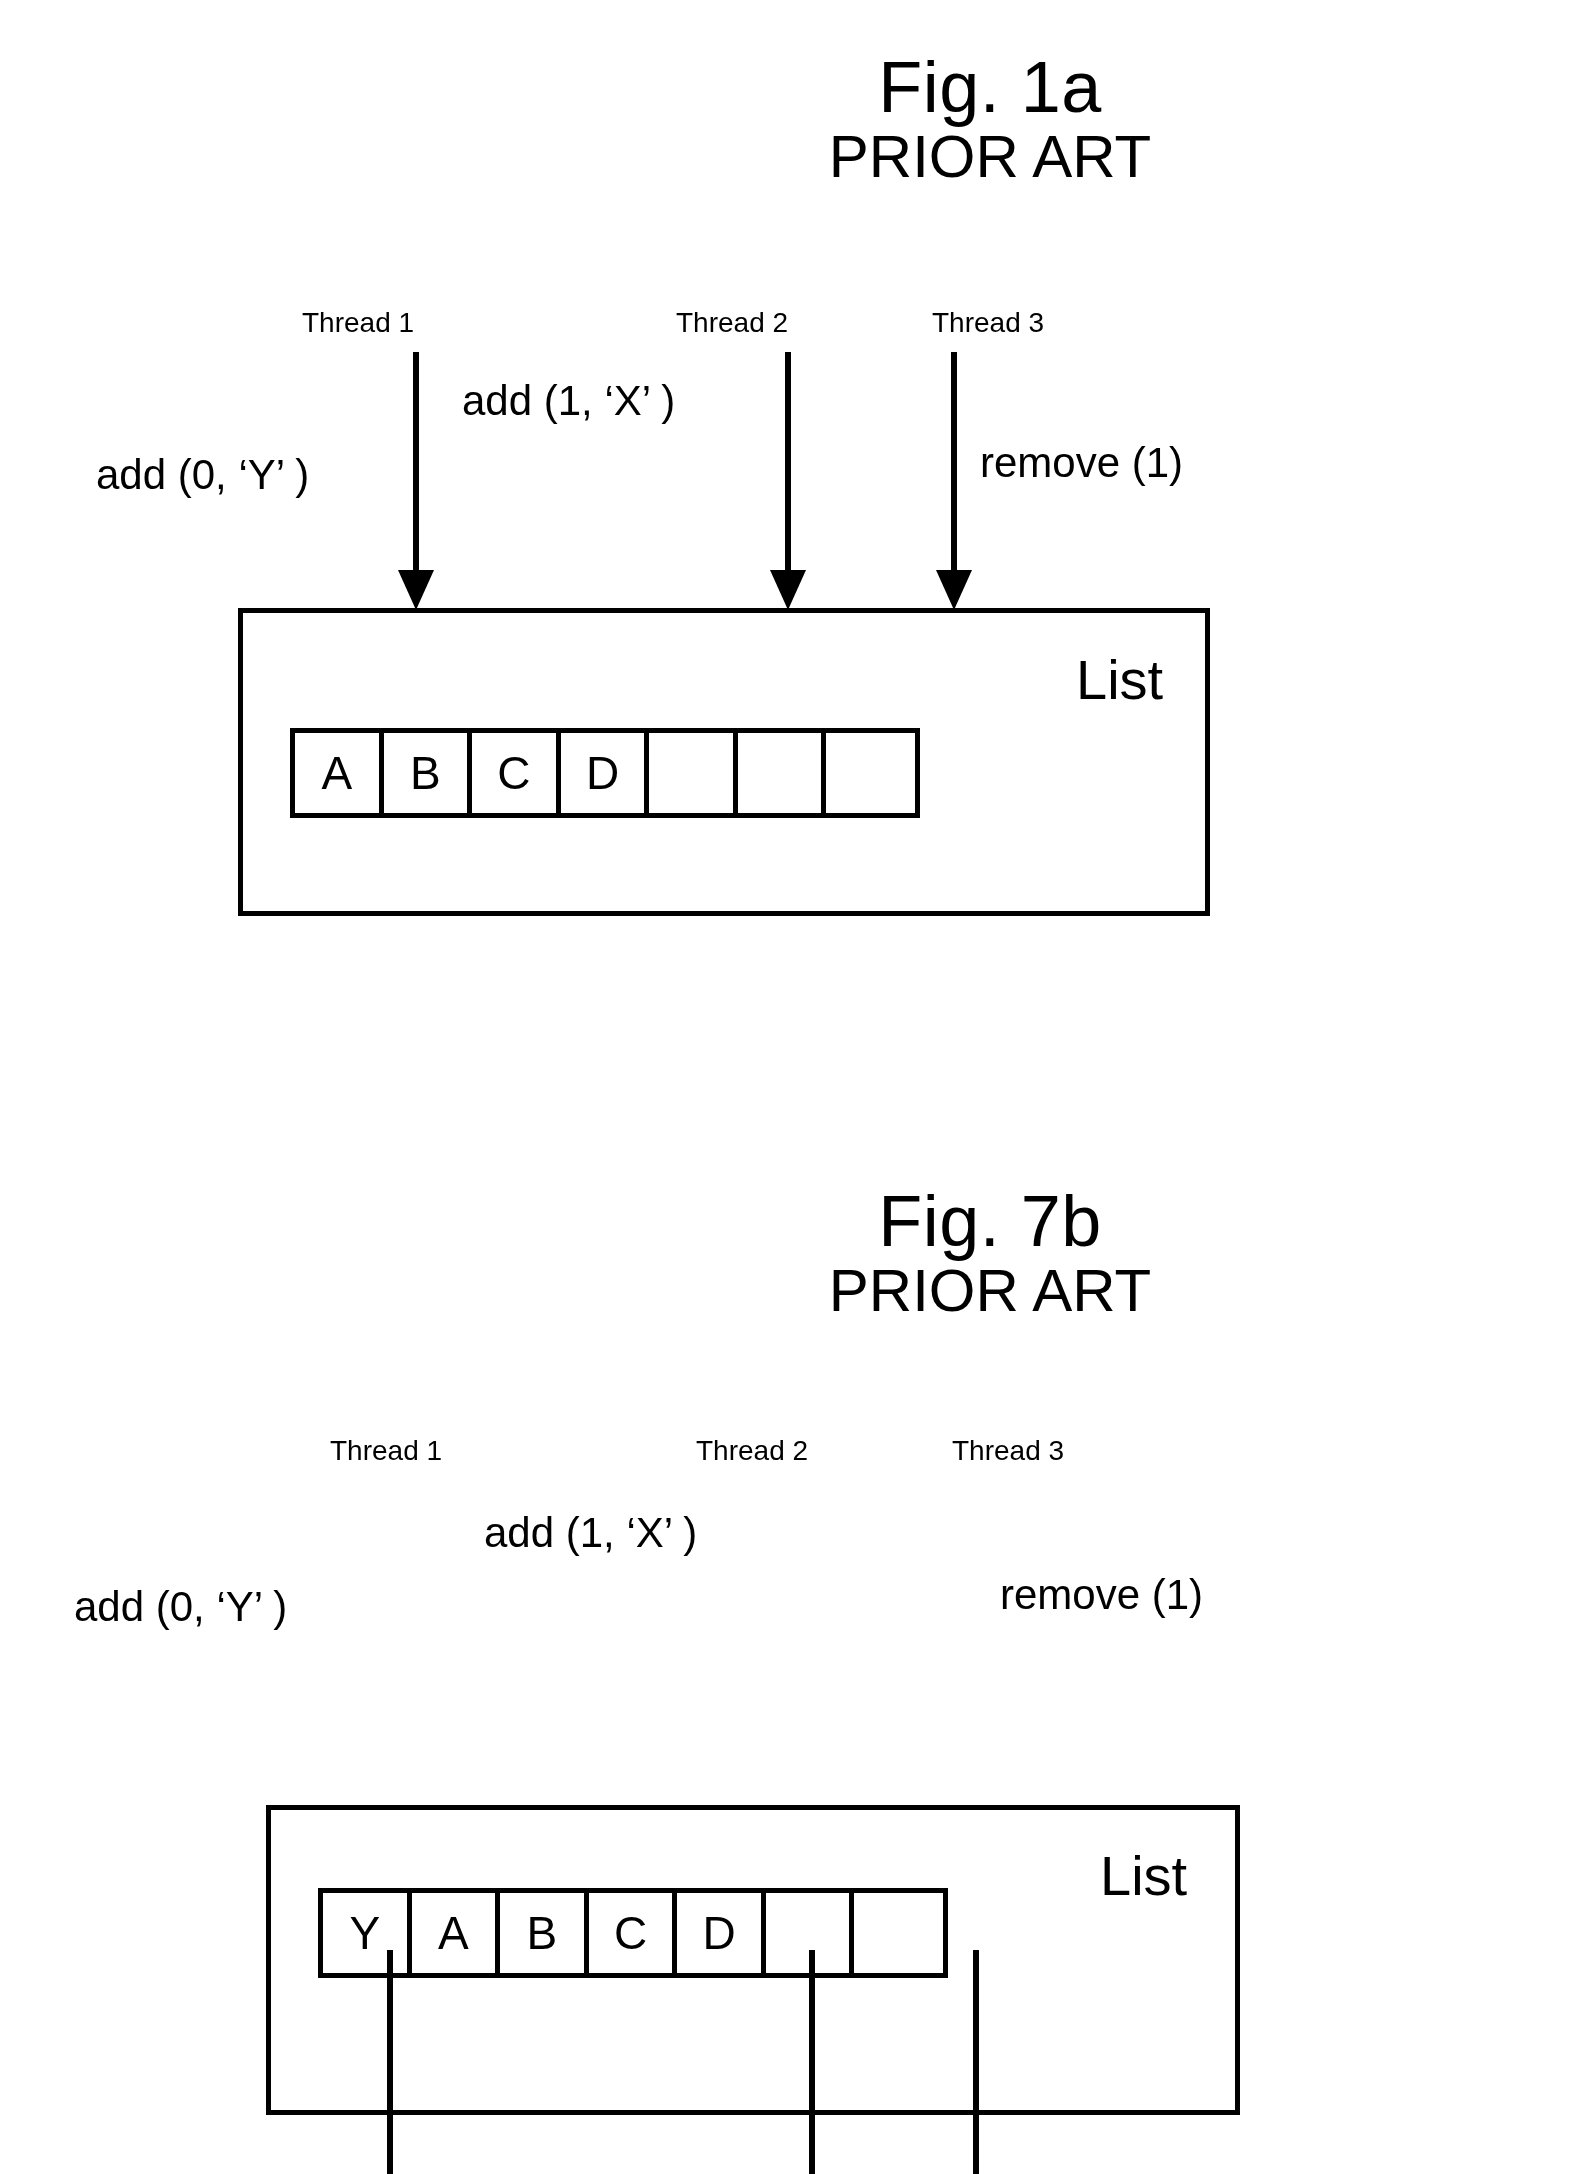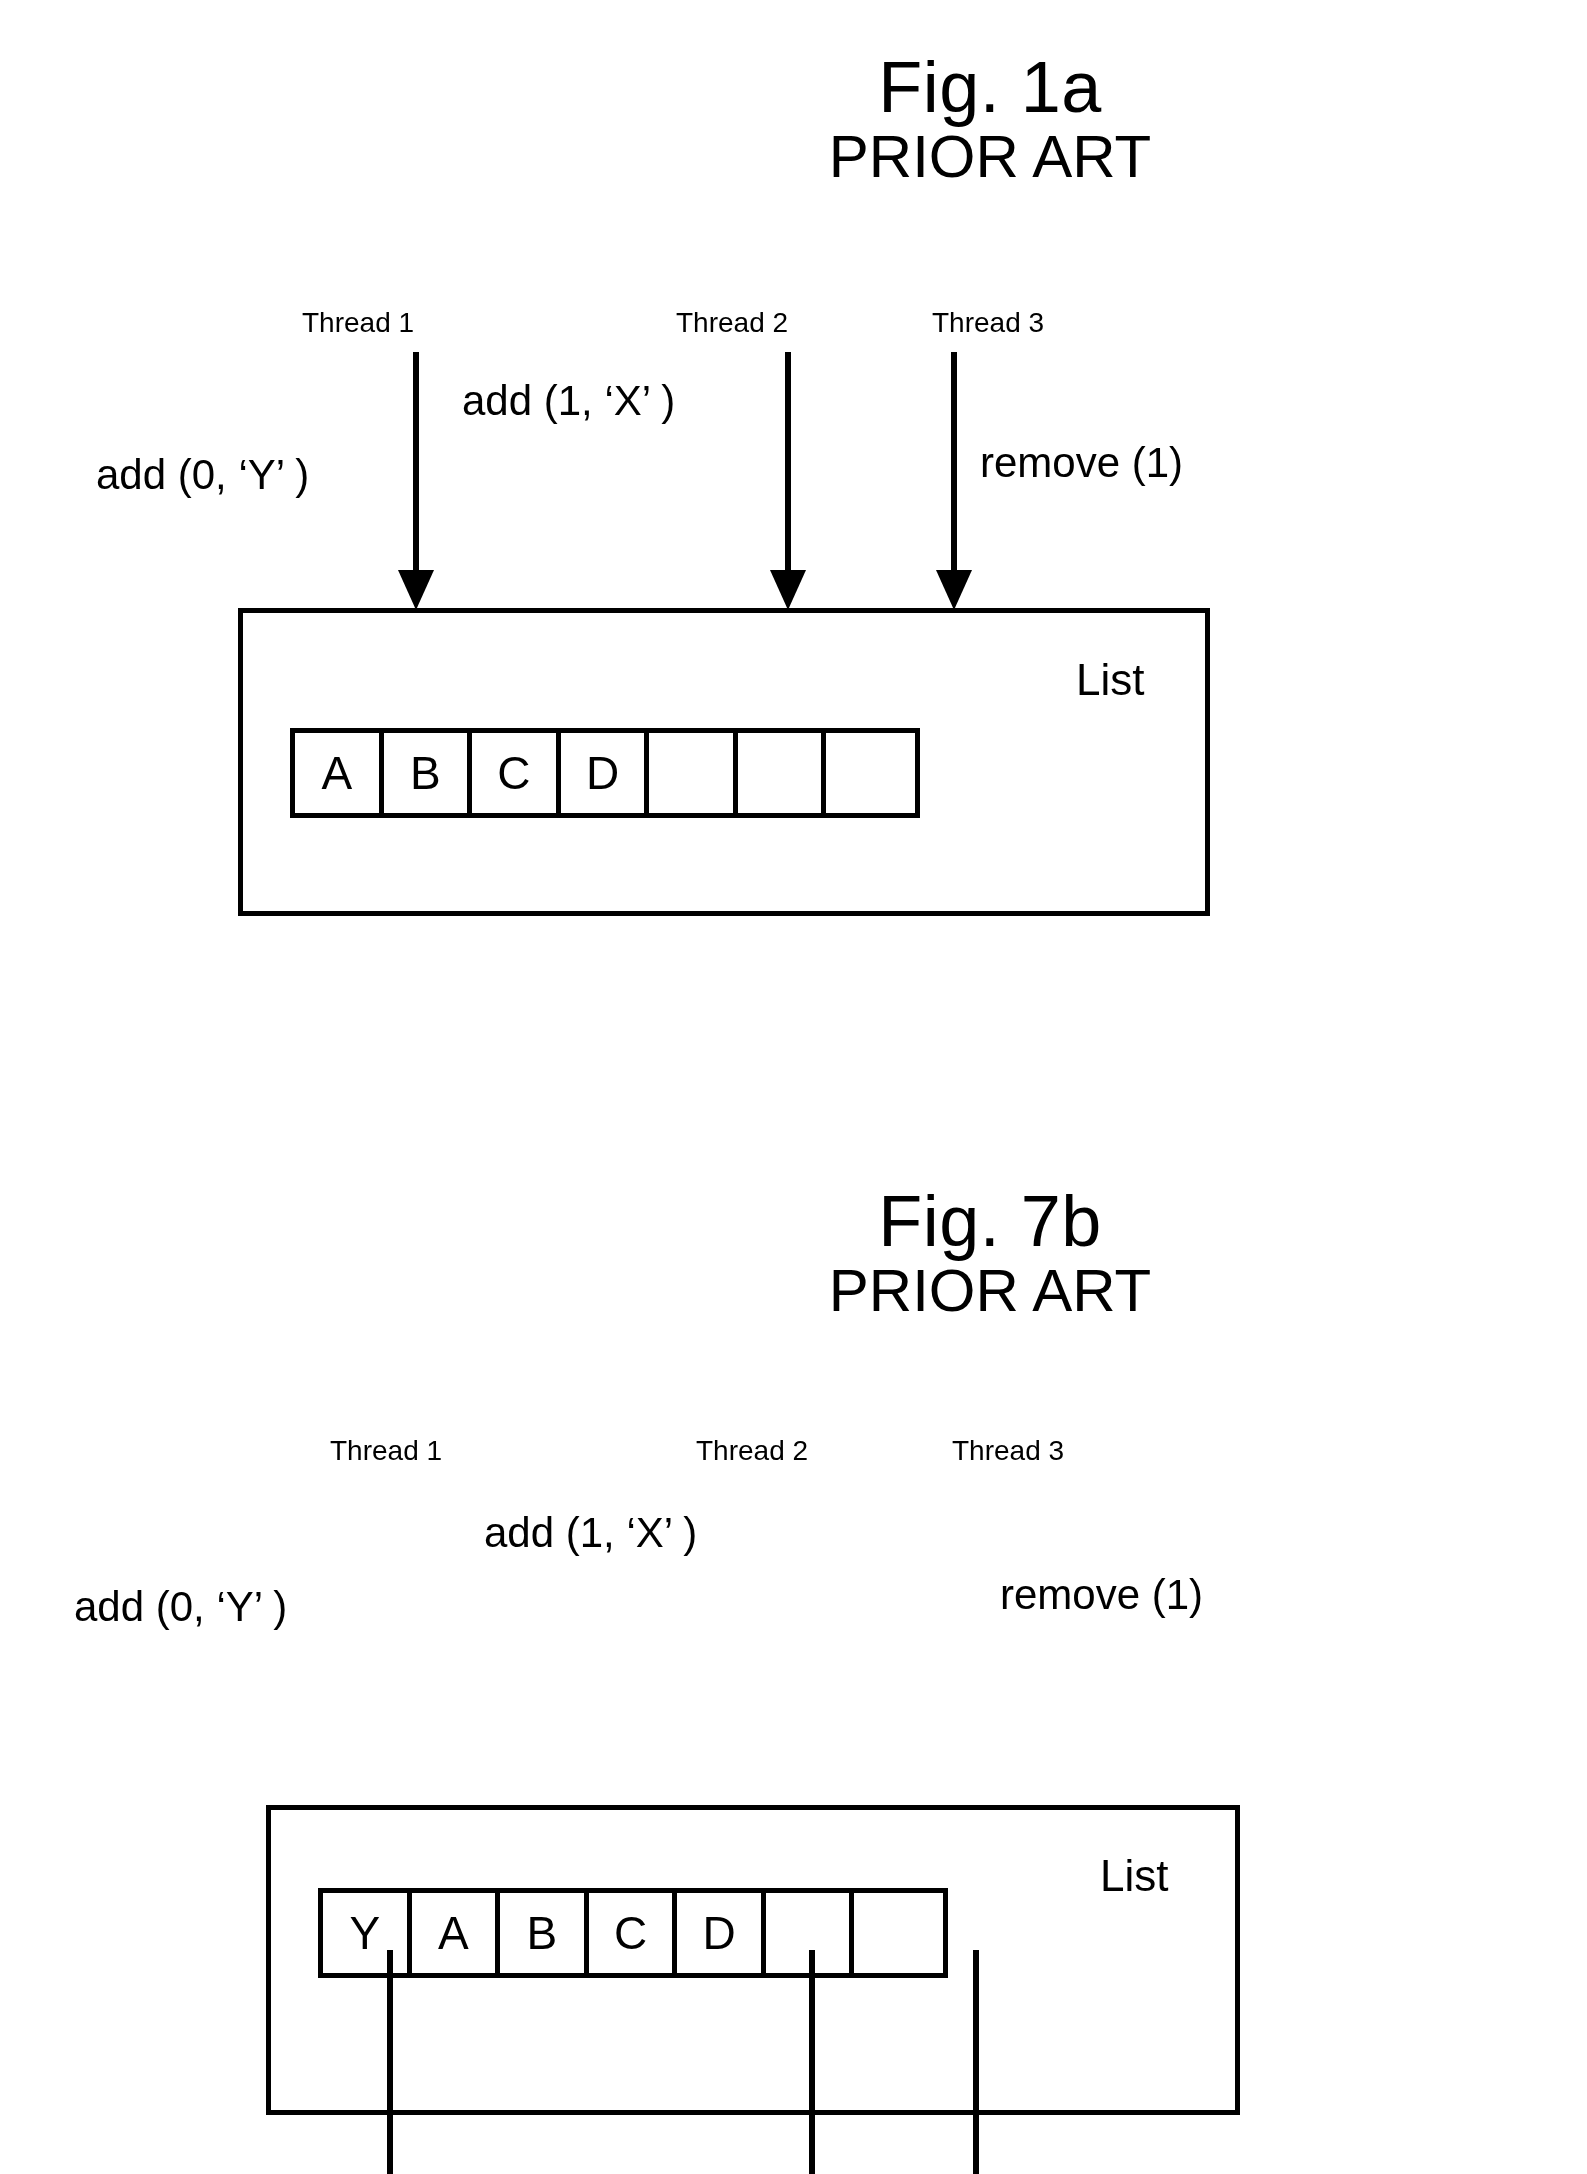--- a/index.html
+++ b/index.html
@@ -74,21 +74,21 @@
   }
   
   .list-box {
     position: absolute;
     border: 5px solid #000000;
     box-sizing: border-box;
     background: transparent;
   }
   .list-box-label {
     position: absolute;
-    font-size: 44px;
+    font-size: 56px;
     line-height: 48px;
     white-space: nowrap;
   }
   
   .cells {
     position: absolute;
     display: flex;
     box-sizing: border-box;
     border: 5px solid #000000;
   }

